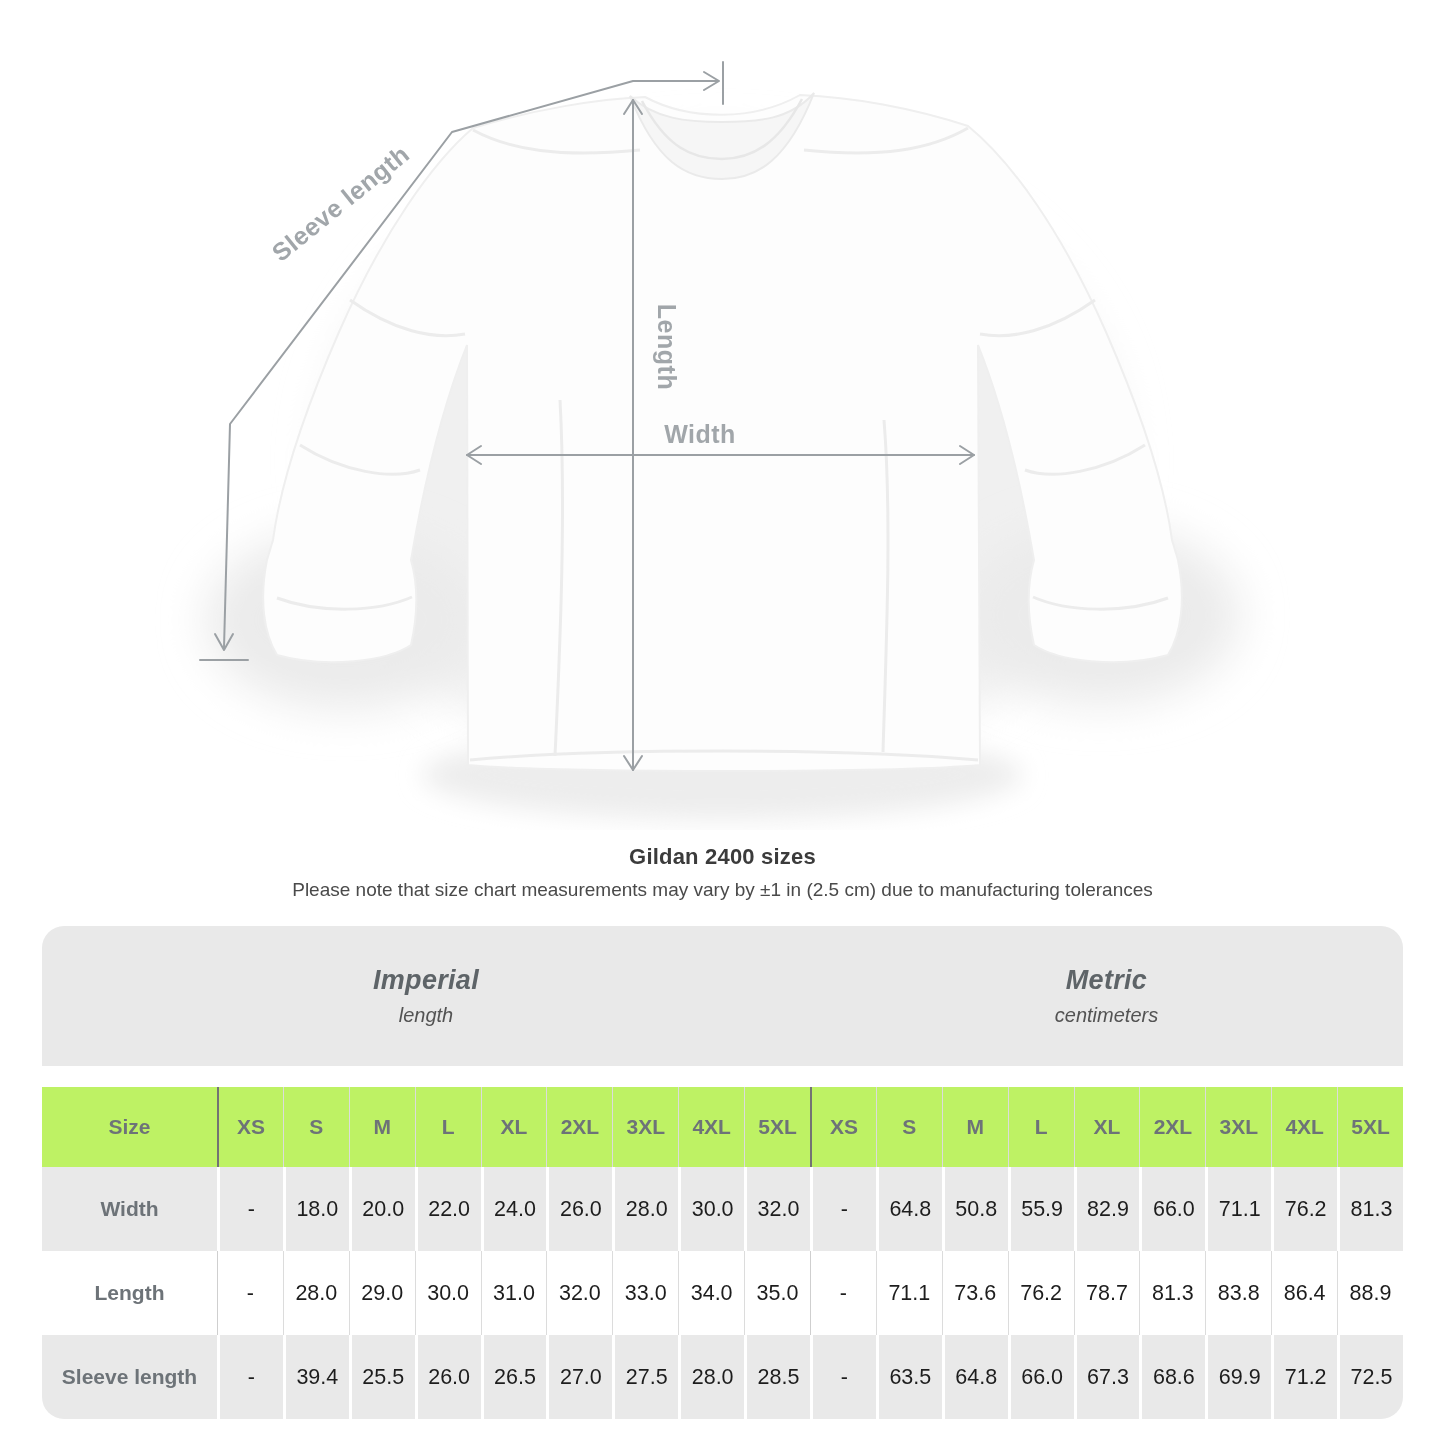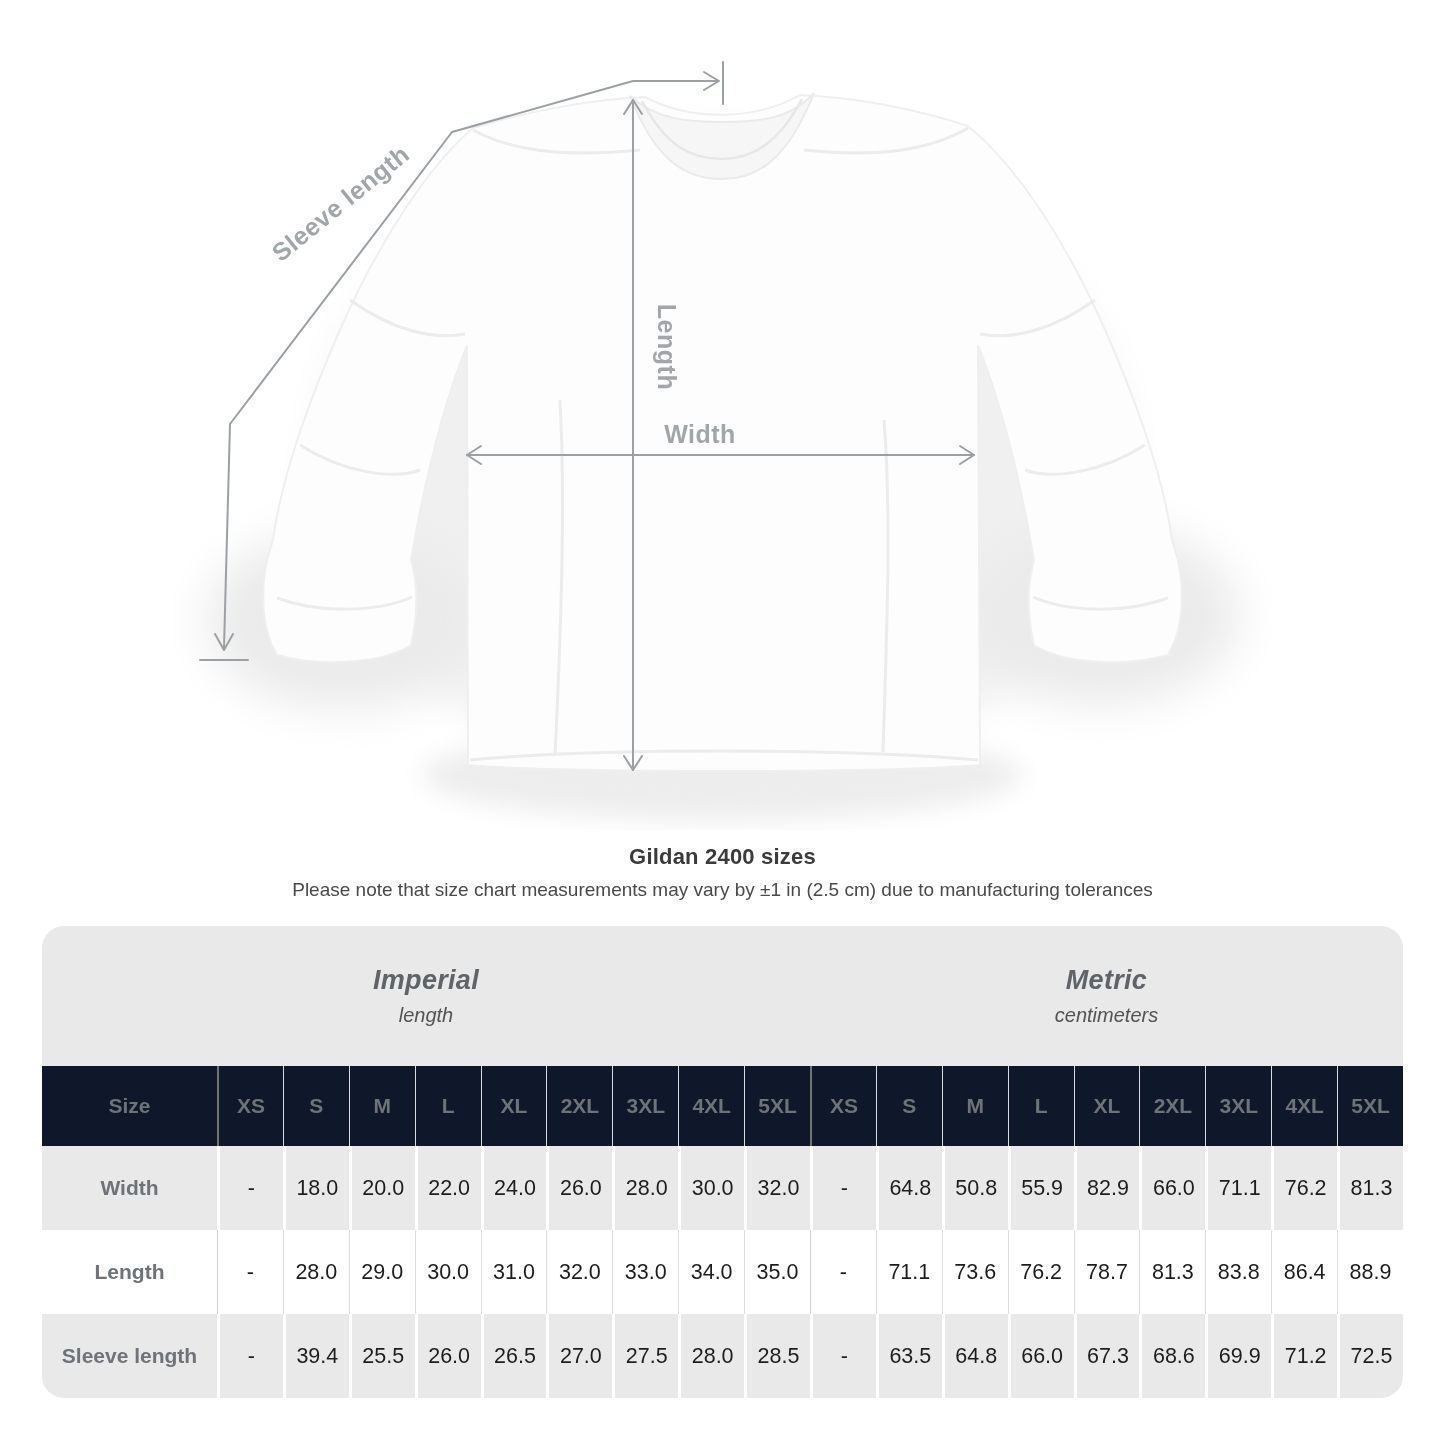--- a/index.html
+++ b/index.html
@@ -25,21 +25,21 @@
   }
   .row{display:grid;grid-template-columns:175px repeat(18,1fr);}
   .cell{display:flex;align-items:center;justify-content:center;flex-direction:column;}
   
   .sec-bar .cell{background:#e9e9e9;height:140px;}
   .sec-left{grid-column:1 / span 10;}
   .sec-right{grid-column:11 / span 9;text-align:center;}
   .sec-name{font-weight:bold;font-style:italic;font-size:27px;color:#5e6468;letter-spacing:.3px;}
   .sec-unit{font-style:italic;font-size:20px;color:#535353;margin-top:8px;}
   
-  .head-row .cell{background:#0f172a;height:80px;}
+  .head-row .cell{background:#bef264;height:80px;margin-top:21px;}
   .head-txt{font-weight:bold;font-size:21px;color:#6d7378;}
   
   .data-row .cell{height:84px;}
   .data-row.gray .cell{background:#e9e9e9;}
   .data-row.white .cell{background:#ffffff;}
   .row-label{font-weight:bold;font-size:21px;color:#6d7378;}
   .val{font-size:21.5px;color:#1d1d1d;}
   
   .head-row .cell.sep{border-left:1px solid #dcdcdc;}
   .head-row .cell.sep-strong{border-left:2px solid #737373;}

